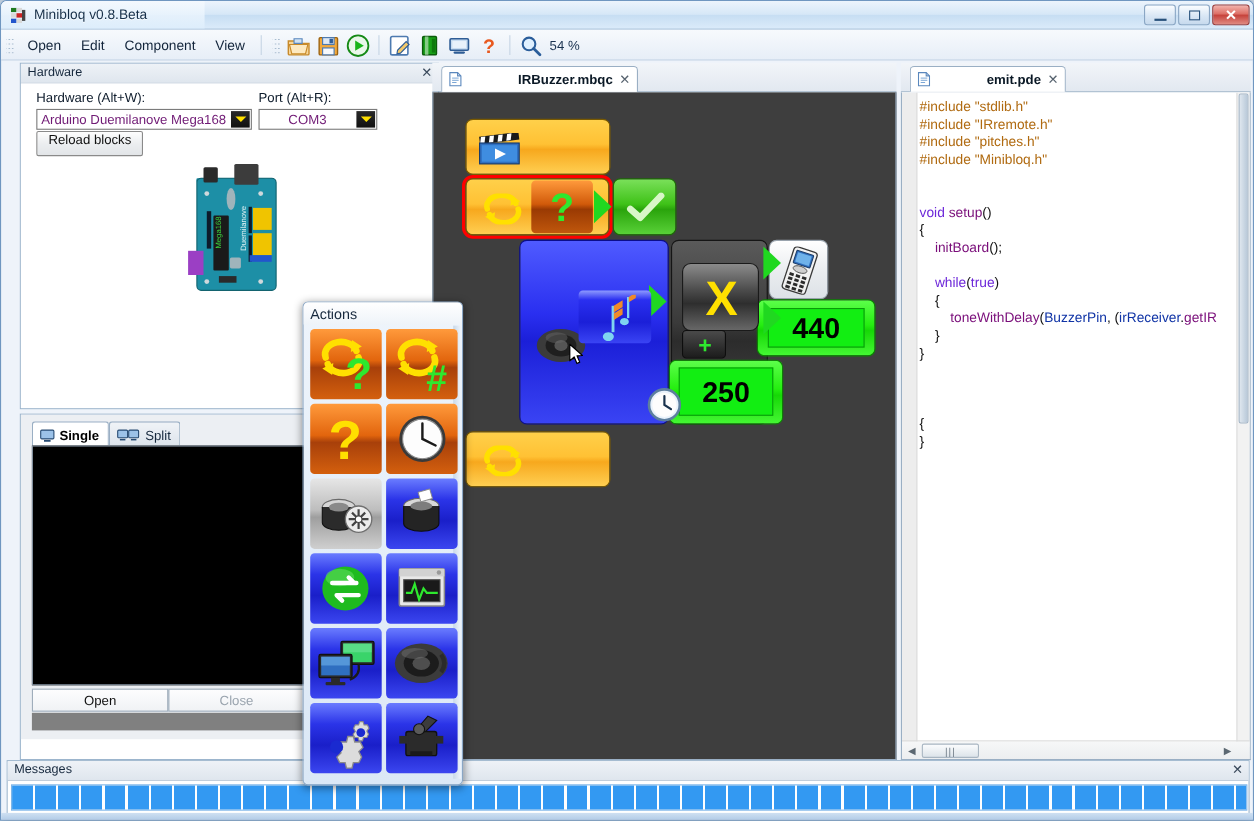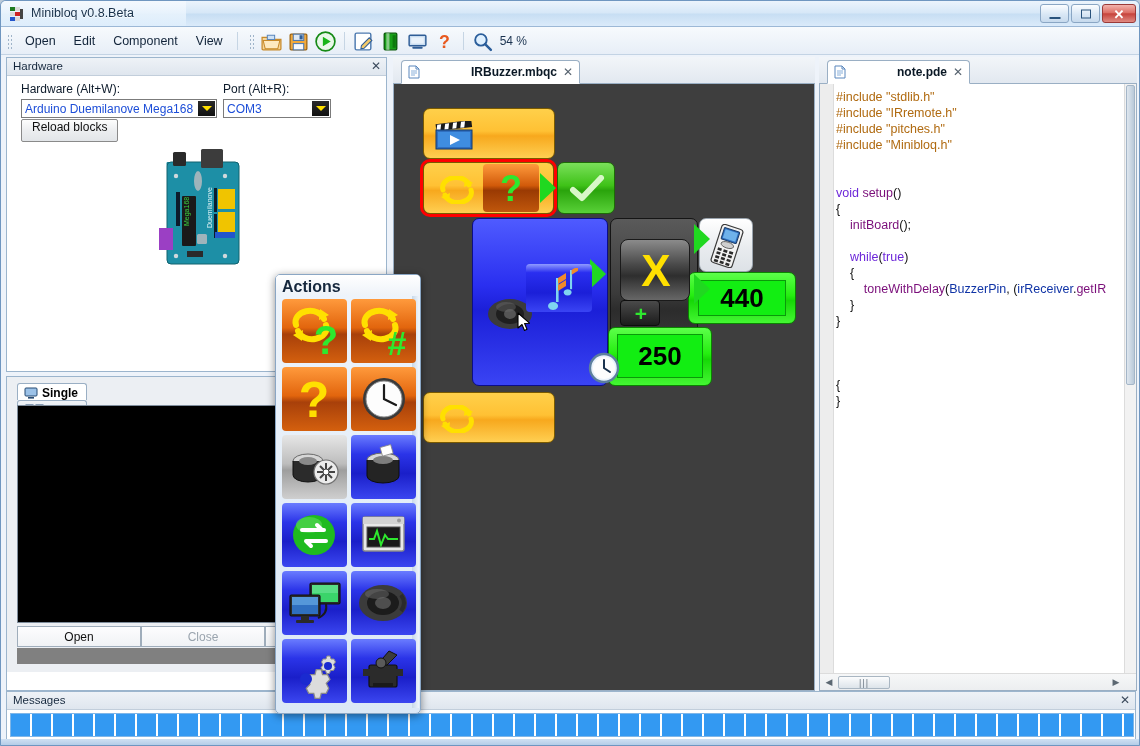--- a/index.html
+++ b/index.html
@@ -87,41 +87,41 @@
     background-size:3px 4px; background-position:1px 1px; }
   .menu-item {
     padding:4px 9px; font-size:12.5px; color:#12243a; cursor:pointer; border-radius:2px;
   }
   .tb-sep { width:1px; height:18px; background:#c6d5e4; margin:0 5px; }
   .tbtn { width:23px; height:22px; margin:0 2px; position:relative; cursor:pointer; border-radius:3px; }
   #zoom-label { font-size:12px; color:#1b3350; margin-left:4px; }
 
   
   #left-col {
-    position:absolute; left:5px; top:56px; width:381px; height:558px;text-decoration:underline;
+    position:absolute; left:17px; top:56px; width:381px; height:558px;text-decoration:underline;
   }
   .panel {
     position:absolute; left:0; width:381px;
     background:#fff; border:1px solid #9cb5cd;
   }
   .panel-head {
     height:18px; background:linear-gradient(180deg,#eef2f7,#dfe6ee);
     border-bottom:1px solid #c2cedb;
     font-size:11.5px; color:#16283d; padding:2px 6px; position:relative;
   }
   .panel-close {
     position:absolute; right:5px; top:1px; font-size:12px; color:#3b4a5c; cursor:pointer; line-height:14px;
   }
 
   #hardware-panel { top:0; height:315px; }
   #hw-body { position:relative; height:295px; background:#fff; }
   .fld-label { position:absolute; font-size:12px; color:#0d1b2b; }
   .combo {
     position:absolute; height:19px; border:1px solid #7b7b7b; background:#fff;
-    font-size:12px; color:#1d4ed8; padding:2px 22px 0 3px; cursor:pointer; white-space:nowrap; overflow:hidden;
+    font-size:12px; color:#701a75; padding:2px 22px 0 3px; cursor:pointer; white-space:nowrap; overflow:hidden;text-align:center;
   }
   .combo .arrow {
     position:absolute; right:1px; top:1px; width:17px; height:15px;
     background:linear-gradient(180deg,#2a2a2a,#111);
     display:flex; align-items:center; justify-content:center;
   }
   .combo .arrow i {
     width:0; height:0; border-left:5px solid transparent; border-right:5px solid transparent;
     border-top:5px solid #ffe000; display:block;
   }
@@ -129,21 +129,21 @@
     position:absolute; left:14px; top:43px; height:23px; padding:0 10px;
     border:1px solid #8a8a8a; border-radius:2px;
     background:linear-gradient(180deg,#fdfdfd,#eceef0 50%,#e2e5e8);
     font-size:12px; color:#111; cursor:pointer;
   }
   
   #board { position:absolute; left:150px; top:72px; width:95px; height:122px; }
 
   #terminal-panel { top:319px; height:315px; }
   #term-body { position:relative; height:295px; background:#eceff3; }
-  .term-tabs { position:absolute; left:10px; top:6px; height:22px; display:flex;flex-direction:column; }
+  .term-tabs { position:absolute; left:10px; top:6px; height:22px; display:flex; }
   .term-tab {
     height:22px; border:1px solid #9aafc4; border-bottom:none; border-radius:3px 3px 0 0;
     padding:2px 8px 0 6px; font-size:12px; display:flex; align-items:center; gap:4px; cursor:pointer;
   }
   .term-tab.active { background:#fff; font-weight:bold; color:#000; }
   .term-tab.inactive { background:linear-gradient(180deg,#f0f3f7,#dde4ec); color:#16283d; }
   #term-screen {
     position:absolute; left:10px; top:28px; width:266px; height:218px;
     background:#000; border:1px solid #7f8d9c;
   }
@@ -218,21 +218,21 @@
   
   #actions-panel {
     position:absolute; left:274px; top:273px; width:146px; height:440px; z-index:35;
     background:linear-gradient(180deg,#eef4fb,#dbe8f6);
     border:1px solid #8aa6c4; border-radius:5px;
     box-shadow:0 2px 8px rgba(0,0,0,.45);
   }
   #actions-title {
     position:absolute; left:0; top:0; width:100%; height:20px;
     background:linear-gradient(180deg,#ffffff,#eef3f9);
-    font-size:16px; color:#16283d; padding:3px 6px; border-radius:4px 4px 0 0;font-weight:bold;
+    font-size:13px; color:#16283d; padding:3px 6px; border-radius:4px 4px 0 0;
   }
   #actions-grid {
     position:absolute; left:4px; top:22px; width:138px; height:412px;
     display:grid; grid-template-columns:1fr 1fr; grid-auto-rows:68px; gap:0;
   }
   .act-cell { position:relative; width:69px; height:68px; cursor:pointer; }
   .act-tile {
     position:absolute; left:2px; top:2px; width:65px; height:64px; border-radius:4px;
   }
   .tile-orange { background:linear-gradient(180deg,#ff9a3c 0%,#e2650d 45%,#a8400a 55%,#d4600e 100%); }
@@ -635,21 +635,21 @@
   <div id="code-col">
     <div class="tabstrip">
       <div class="doc-tab">
         <svg class="file-icon" viewBox="0 0 12 14">
           <path d="M1 1h7l3 3v9H1z" fill="#fff" stroke="#5a87bd" stroke-width="1"></path>
           <path d="M8 1v3h3" fill="none" stroke="#5a87bd" stroke-width="1"></path>
           <g stroke="#7aa6d6" stroke-width="0.9">
               <path d="M3 6h6M3 8h6M3 10h4"></path>
             </g>
         </svg>
-        <span class="t-label">note.pde</span>
+        <span class="t-label">emit.pde</span>
         <span class="t-close">✕</span>
       </div>
     </div>
 
     <div id="code-area">
       <div id="code-gutter"></div>
       <div id="code-text"><div><span class="c-pre">#include "stdlib.h"</span></div><div><span class="c-pre">#include "IRremote.h"</span></div><div><span class="c-pre">#include "pitches.h"</span></div><div><span class="c-pre">#include "Minibloq.h"</span></div><div>&nbsp;</div><div>&nbsp;</div><div><span class="c-br"></span><span class="c-kw">void</span><span class="c-br"> </span><span class="c-fn">setup</span><span class="c-br">()</span></div><div><span class="c-br">{</span></div><div><span class="c-br">    </span><span class="c-fn">initBoard</span><span class="c-br">();</span></div><div>&nbsp;</div><div><span class="c-br">    </span><span class="c-kw">while</span><span class="c-br">(</span><span class="c-kw">true</span><span class="c-br">)</span></div><div><span class="c-br">    {</span></div><div><span class="c-br">        </span><span class="c-fn">toneWithDelay</span><span class="c-br">(</span><span class="c-id">BuzzerPin</span><span class="c-br">, (</span><span class="c-id">irReceiver</span><span class="c-br">.</span><span class="c-fn">getIR</span><span class="c-br"></span></div><div><span class="c-br">    }</span></div><div><span class="c-br">}</span></div><div>&nbsp;</div><div>&nbsp;</div><div>&nbsp;</div><div><span class="c-br">{</span></div><div><span class="c-br">}</span></div></div>
       <div id="code-vscroll">
         <div id="code-vthumb"></div>
       </div>

